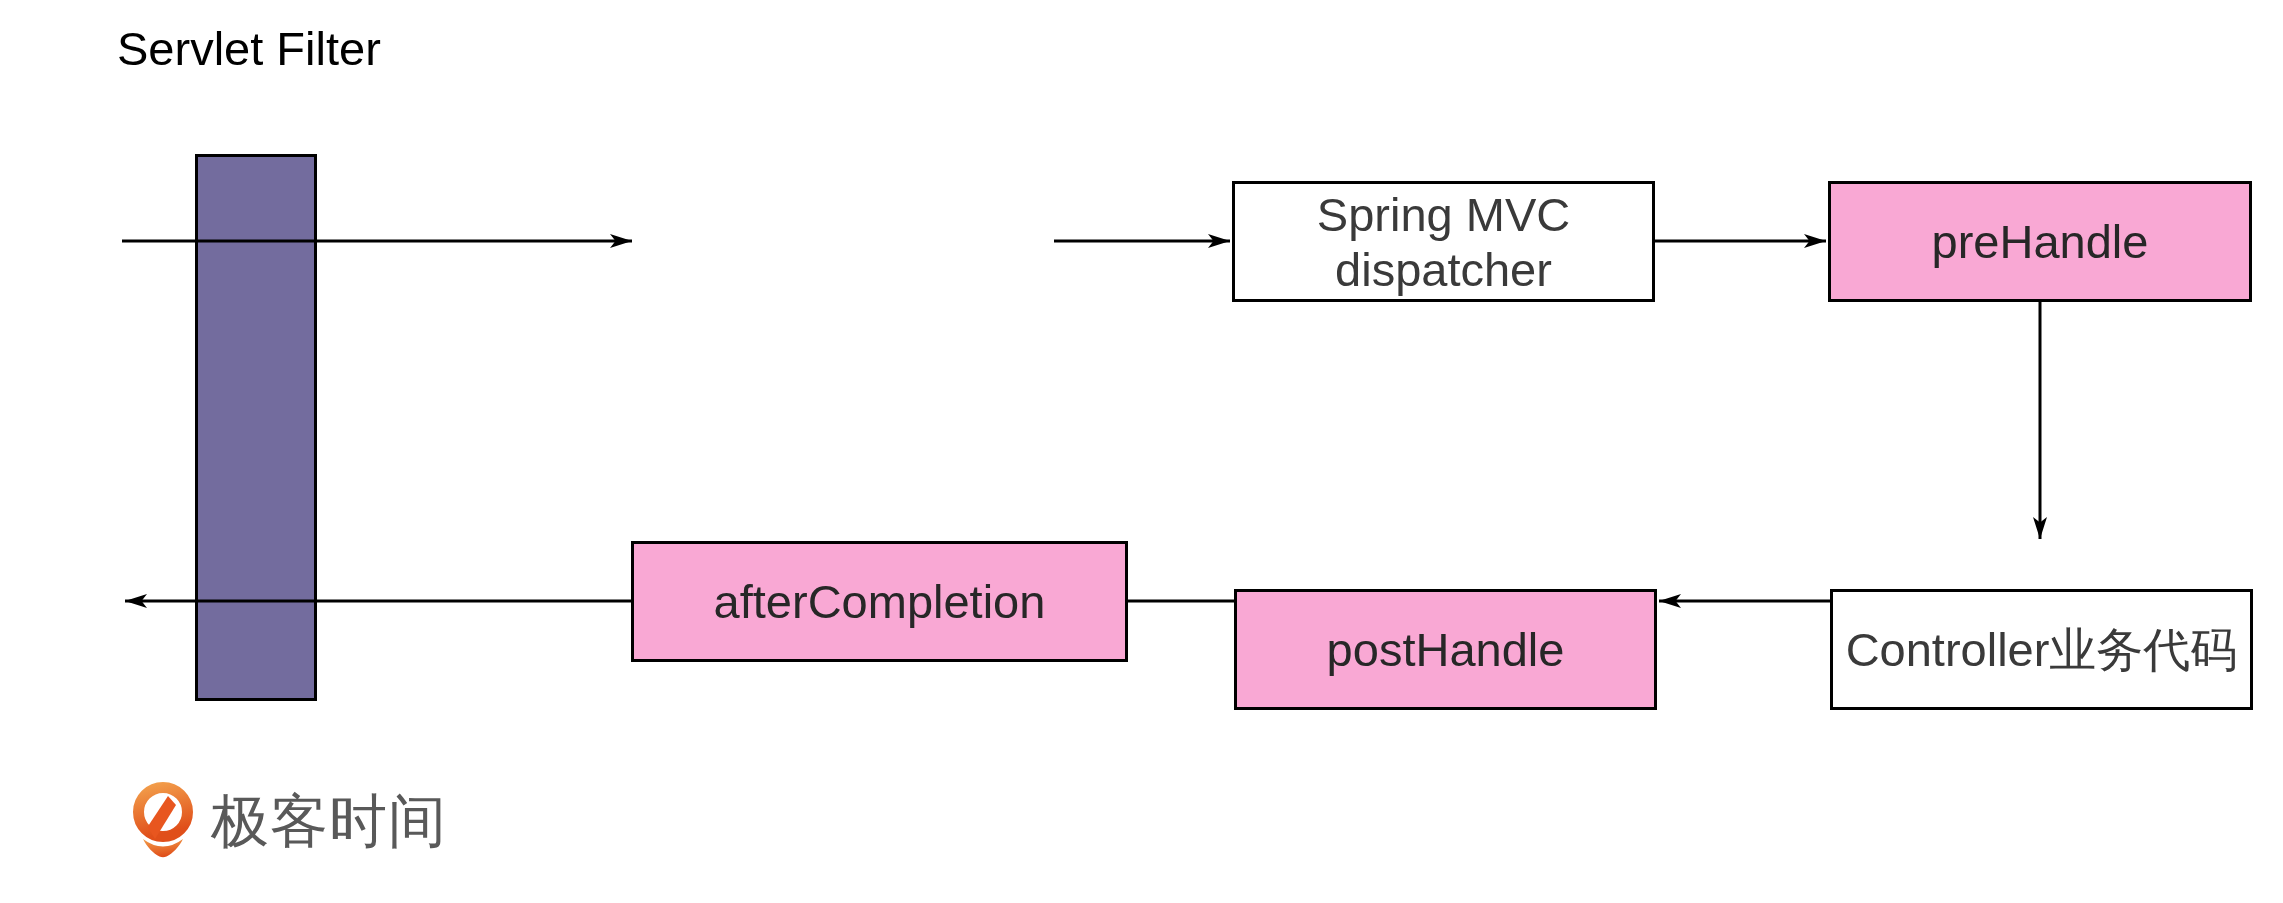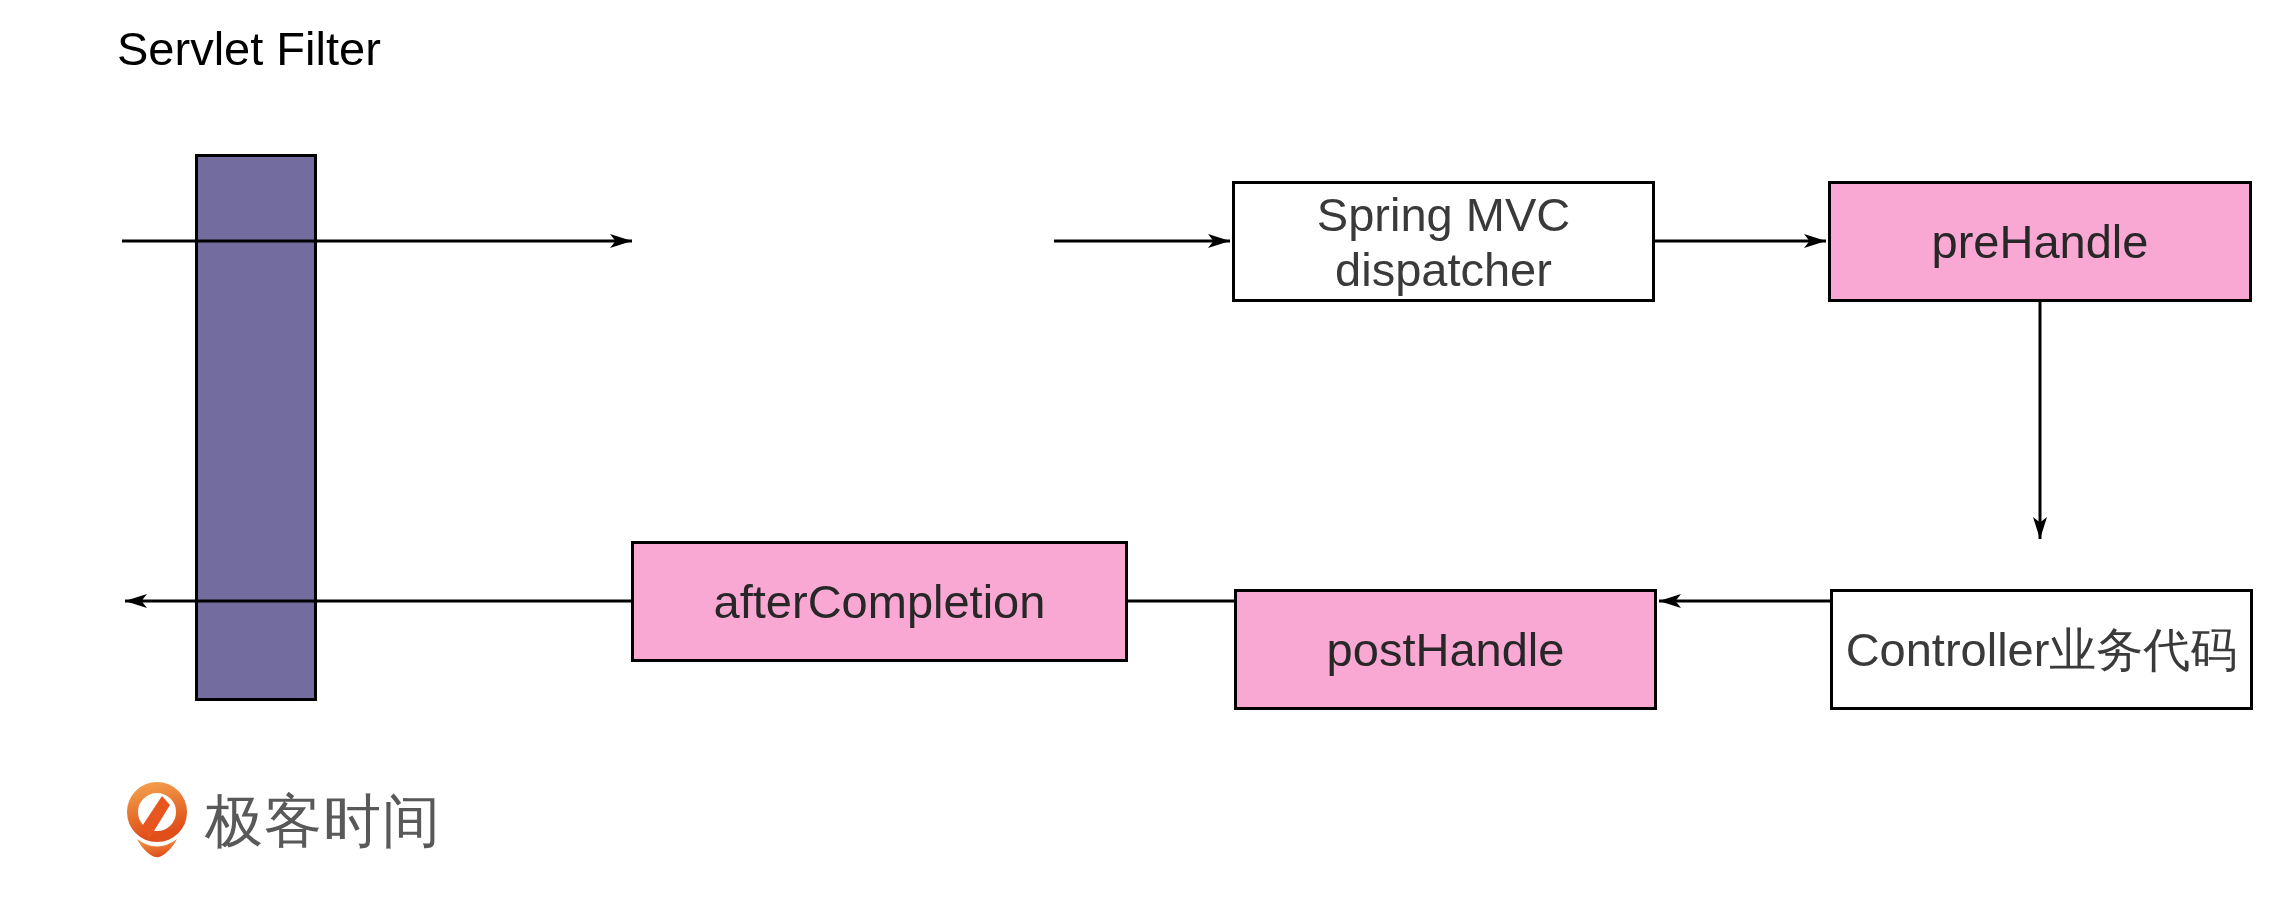--- a/index.html
+++ b/index.html
@@ -67,21 +67,21 @@
   .node--plain { background: #ffffff; }
   .node--interceptor { background: #f9a8d4; color: #272727; }
   #node-servlet-service  { left: 633px;  top: 181px; width: 421px; }
   #node-spring-mvc       { left: 1232px; top: 181px; width: 423px; }
   #node-prehandle        { left: 1828px; top: 181px; width: 424px; }
   #node-aftercompletion  { left: 631px;  top: 541px; width: 497px; }
   #node-posthandle       { left: 1234px; top: 541px; width: 423px; margin-top: 48px; }
   #node-controller       { left: 1830px; top: 541px; width: 423px; margin-top: 48px; }
   .logo {
     position: absolute;
-    left: 126px;
+    left: 132px;
     top: 781px;
     display: flex;
     align-items: center;
     gap: 17px;
     z-index: 3;
   }
   .logo-icon {
     width: 62px;
     height: 80px;
     display: block;

